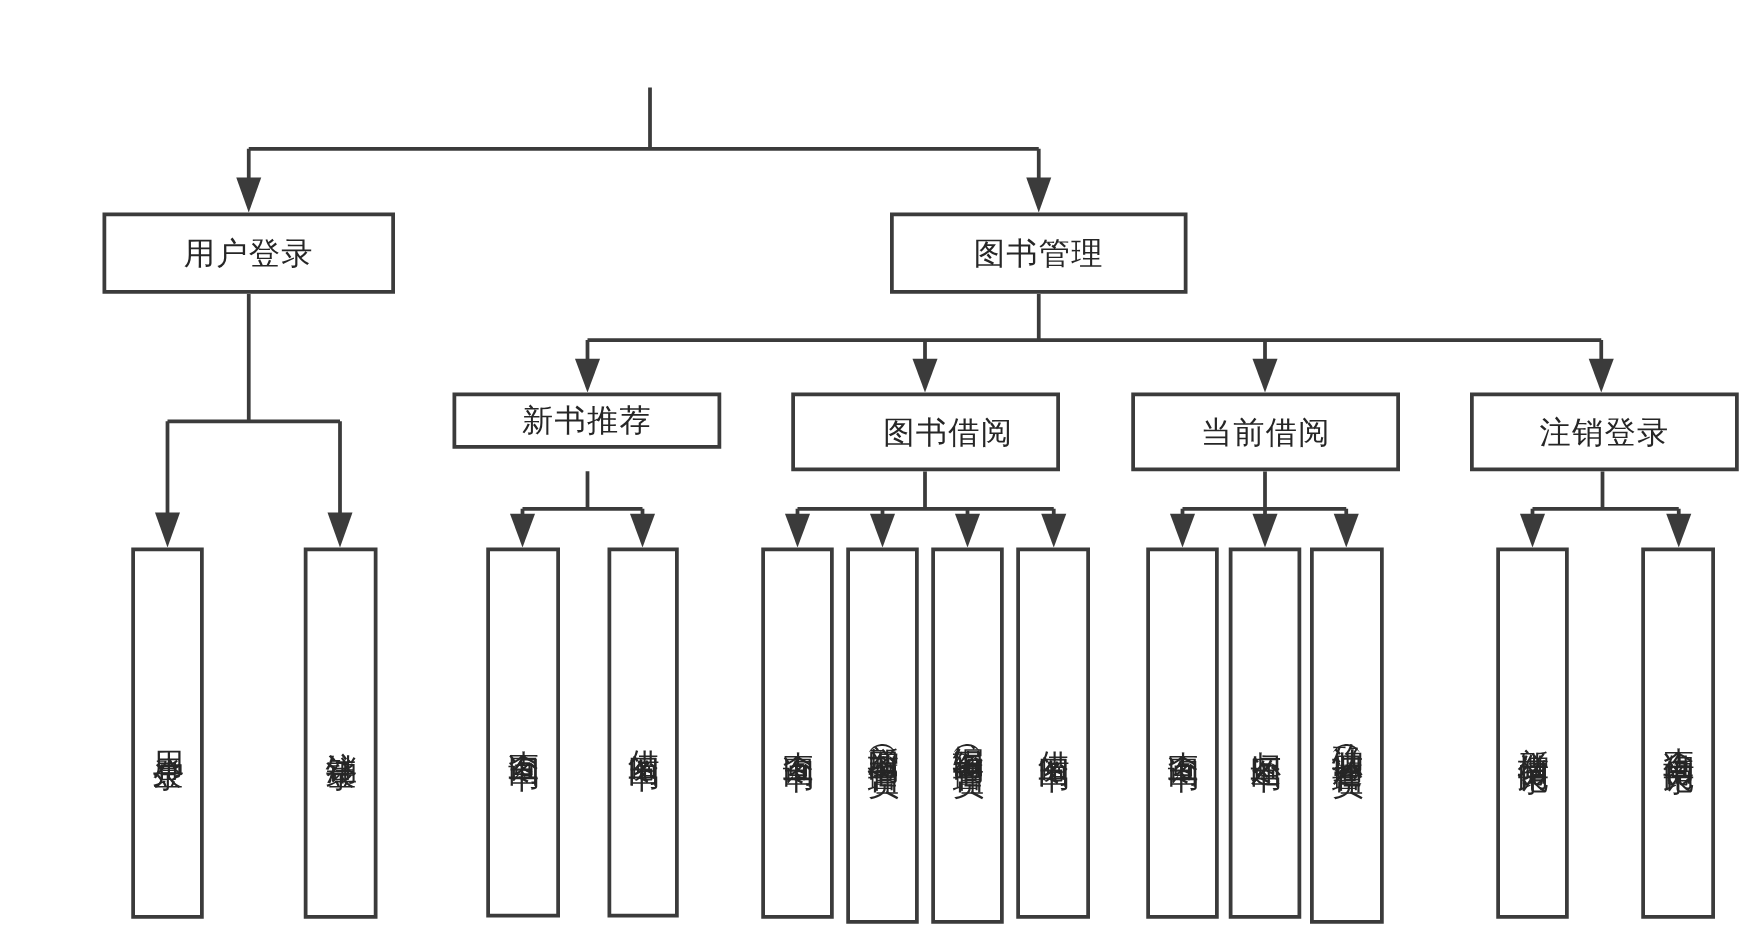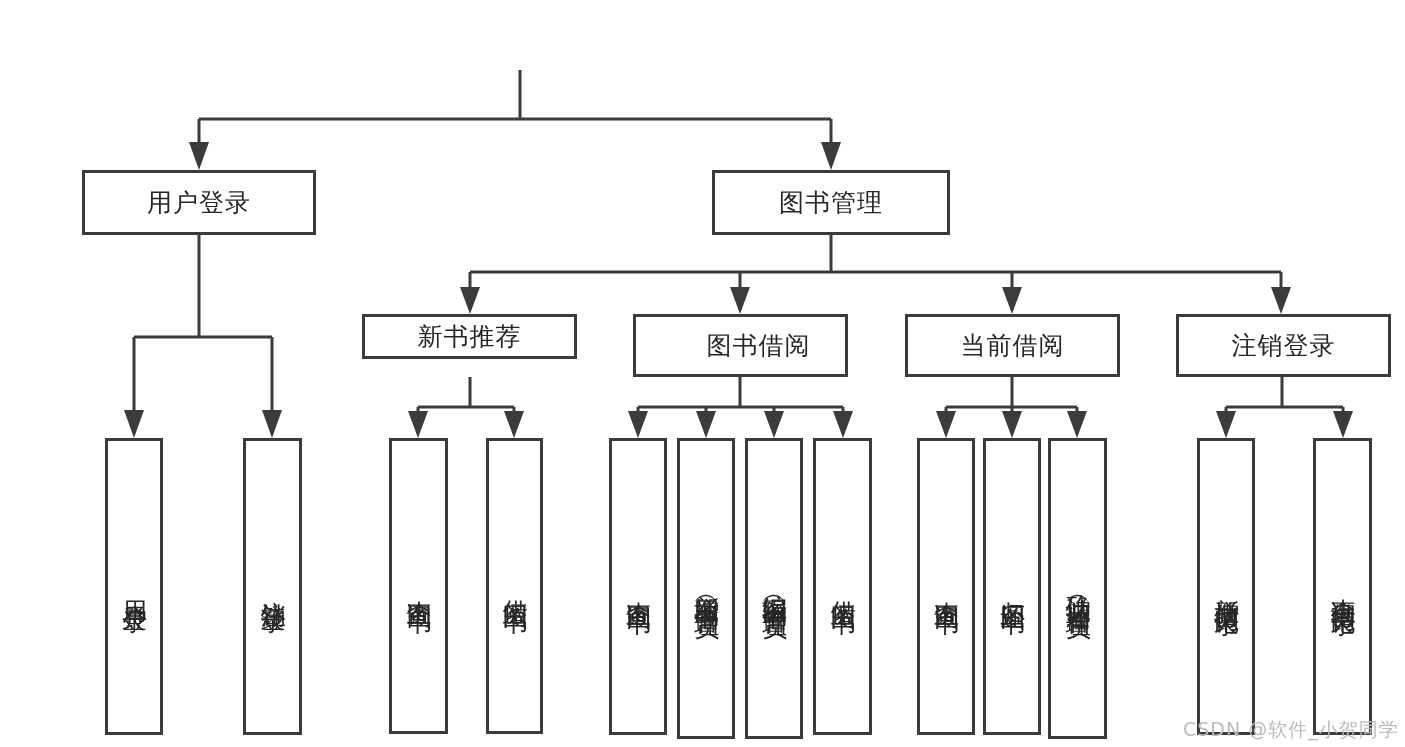--- a/index.html
+++ b/index.html
@@ -152,15 +152,14 @@
     <span class="vlabel">确认归还（管理员）</span>
   </div>
 
   <div class="box vbox" style="left:1197px; top:438px; width:58px; height:297px;">
     <span class="vlabel">新增借阅记录</span>
   </div>
   <div class="box vbox" style="left:1313px; top:438px; width:59px; height:297px;">
     <span class="vlabel">查询借阅记录</span>
   </div>
 
-  <div class="watermark">CSDN @软件_小贺同学</div>
 
 </div>
 
 </body></html>

